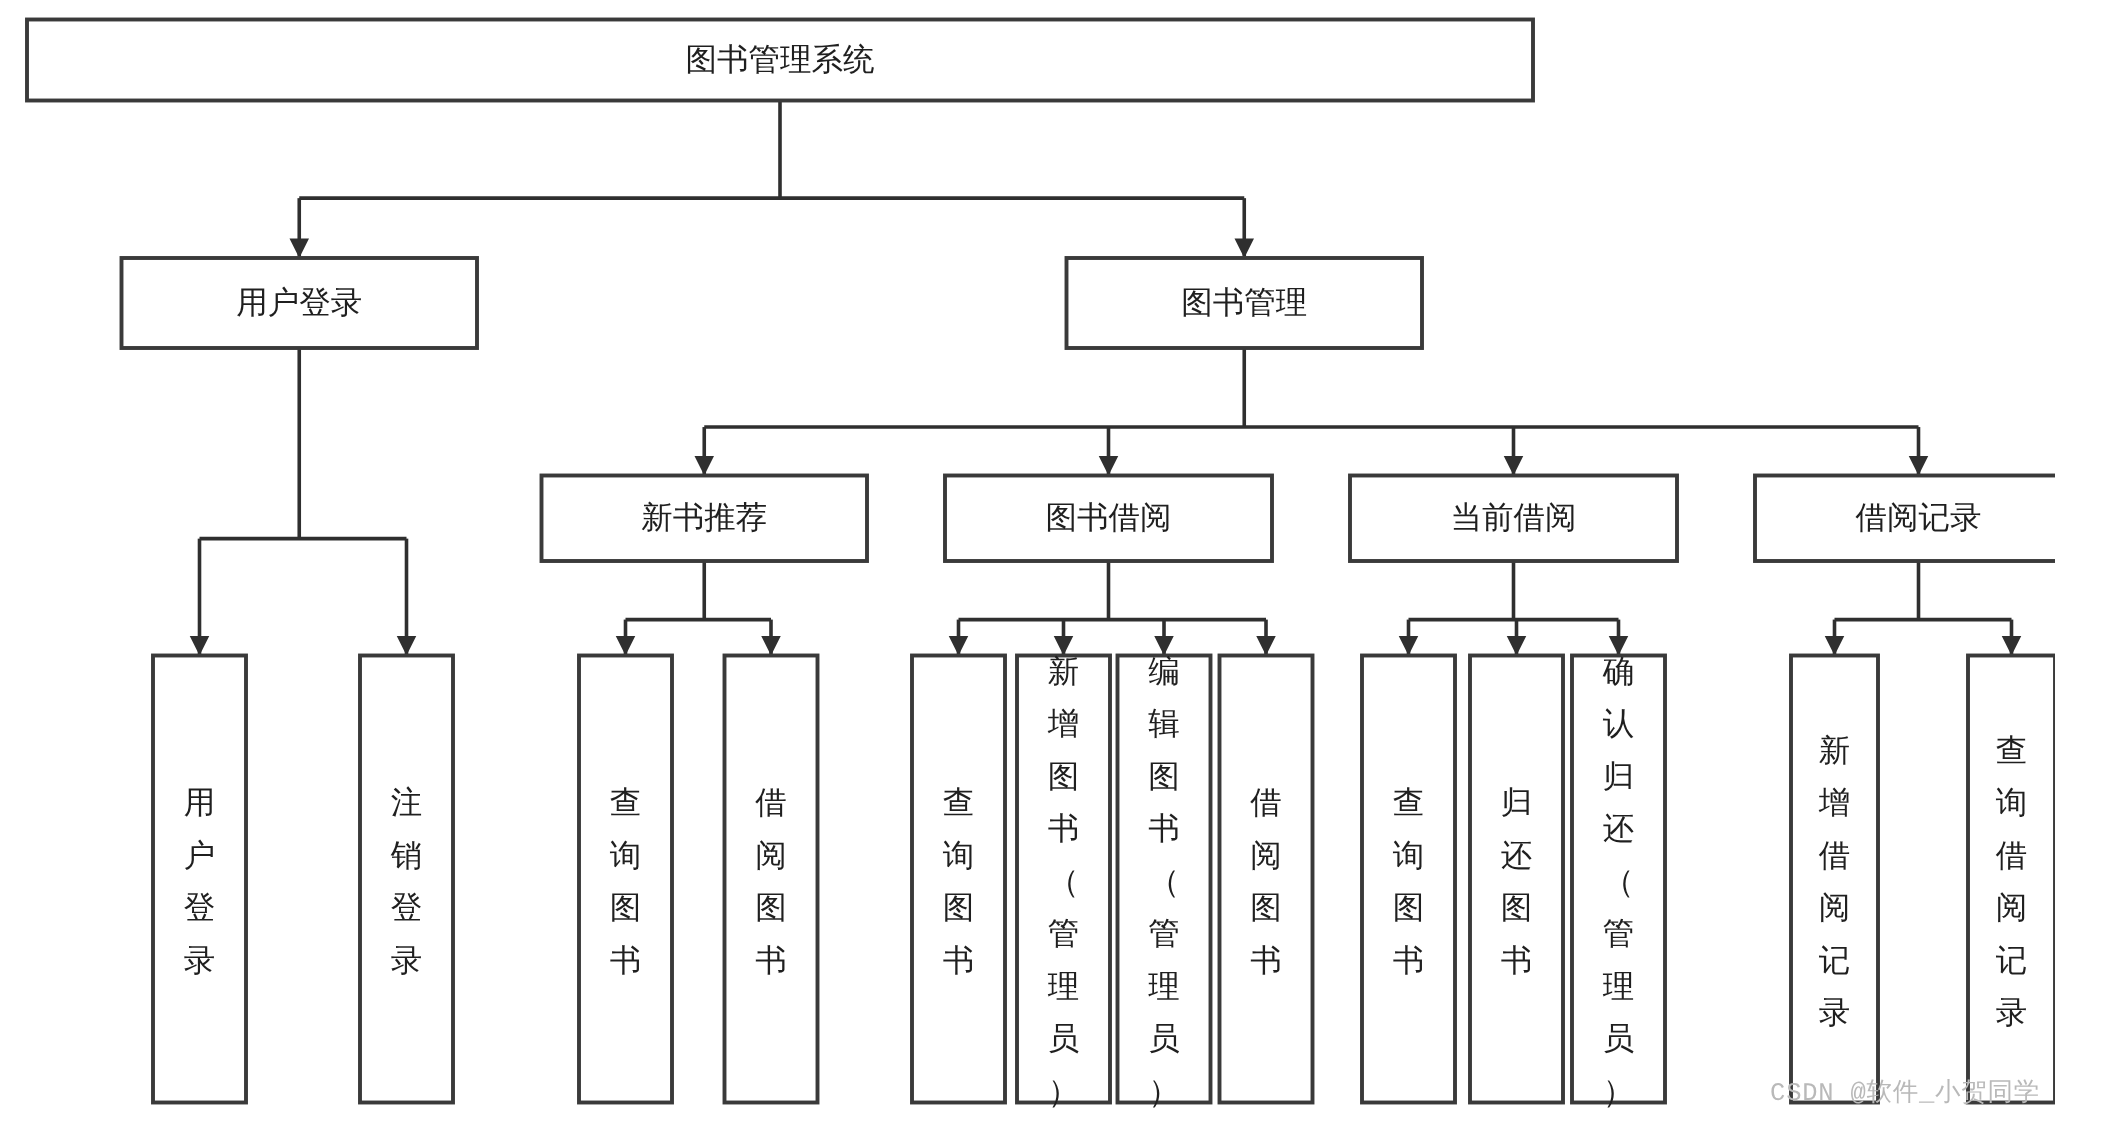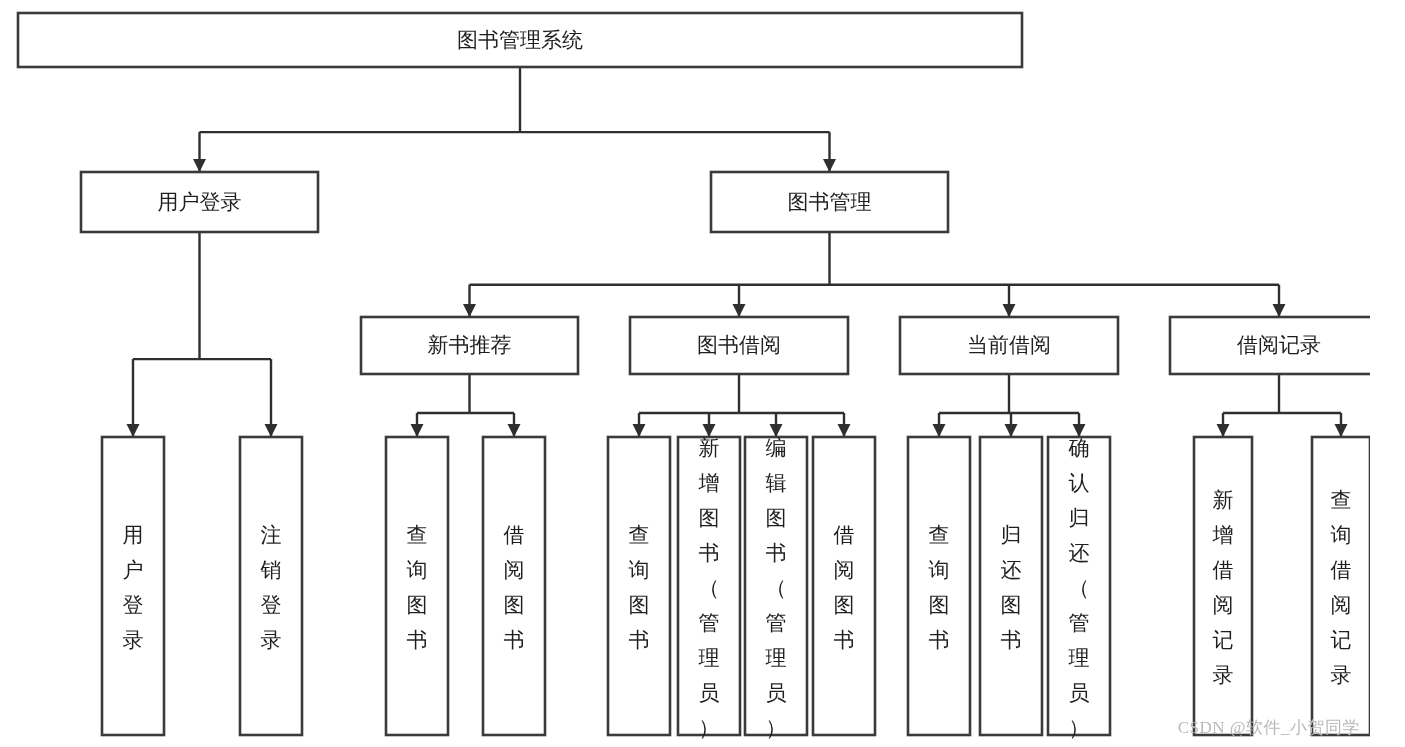--- a/index.html
+++ b/index.html
@@ -49,21 +49,21 @@
     fill: none;
   }
   .arrow-head {
     fill: #2f2f2f;
     stroke: none;
   }
   .watermark {
     position: absolute;
     right: 10px;
     bottom: 8px;
-    font-family: Liberation Serif, serif;
+    font-family: Liberation Mono, monospace;
     font-size: 17px;
     color: #b9b9b9;
     white-space: nowrap;
     letter-spacing: 0.5px;
     pointer-events: none;
   }
 </style>
 </head>
 <body>
 

